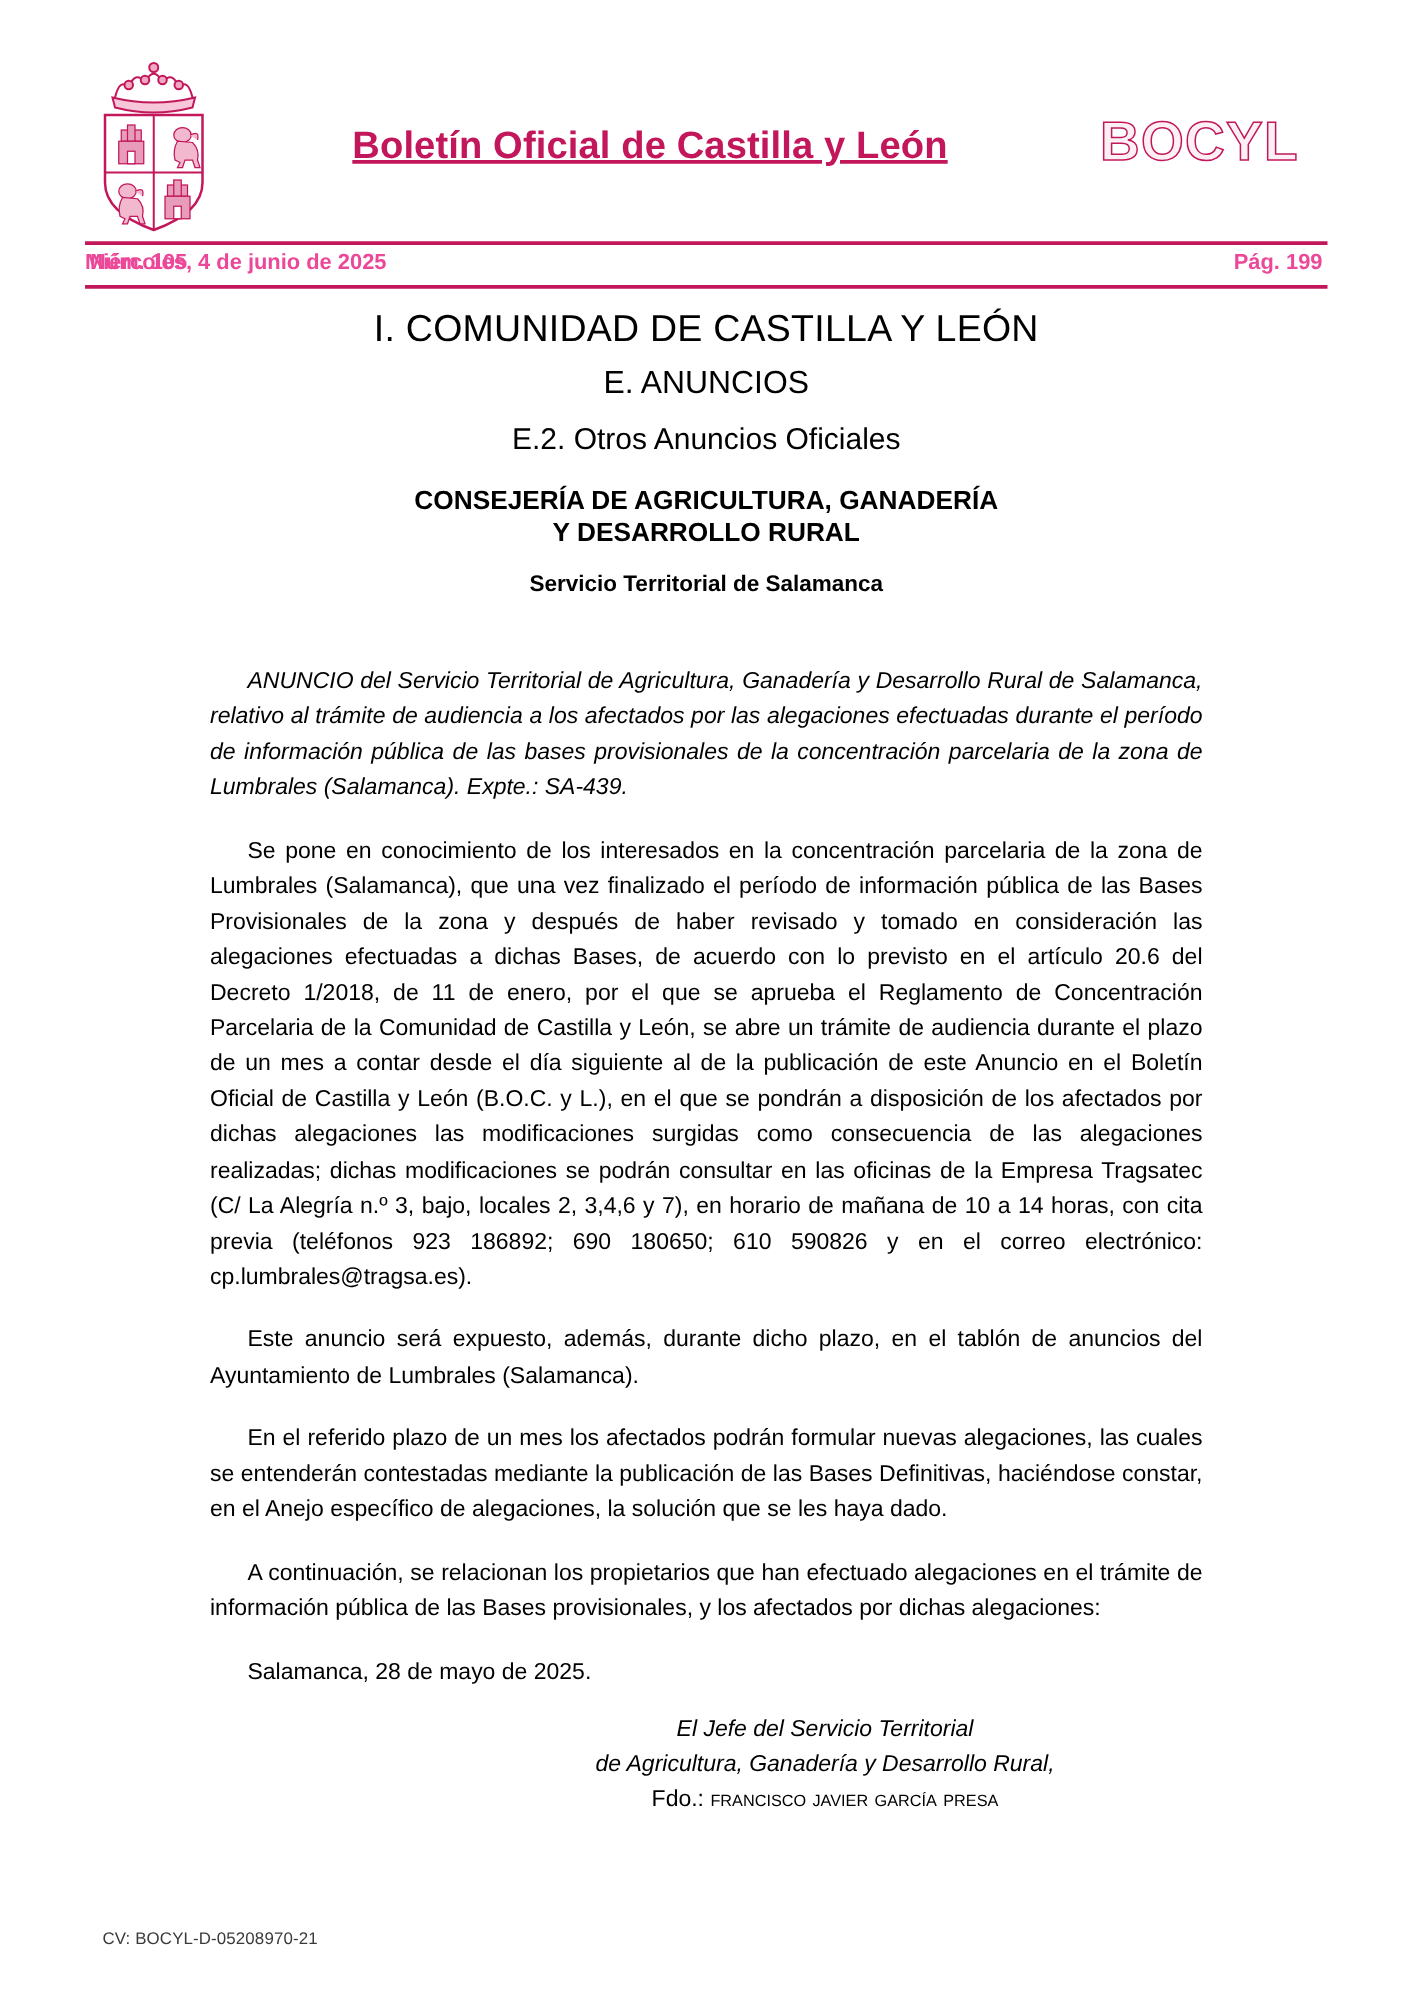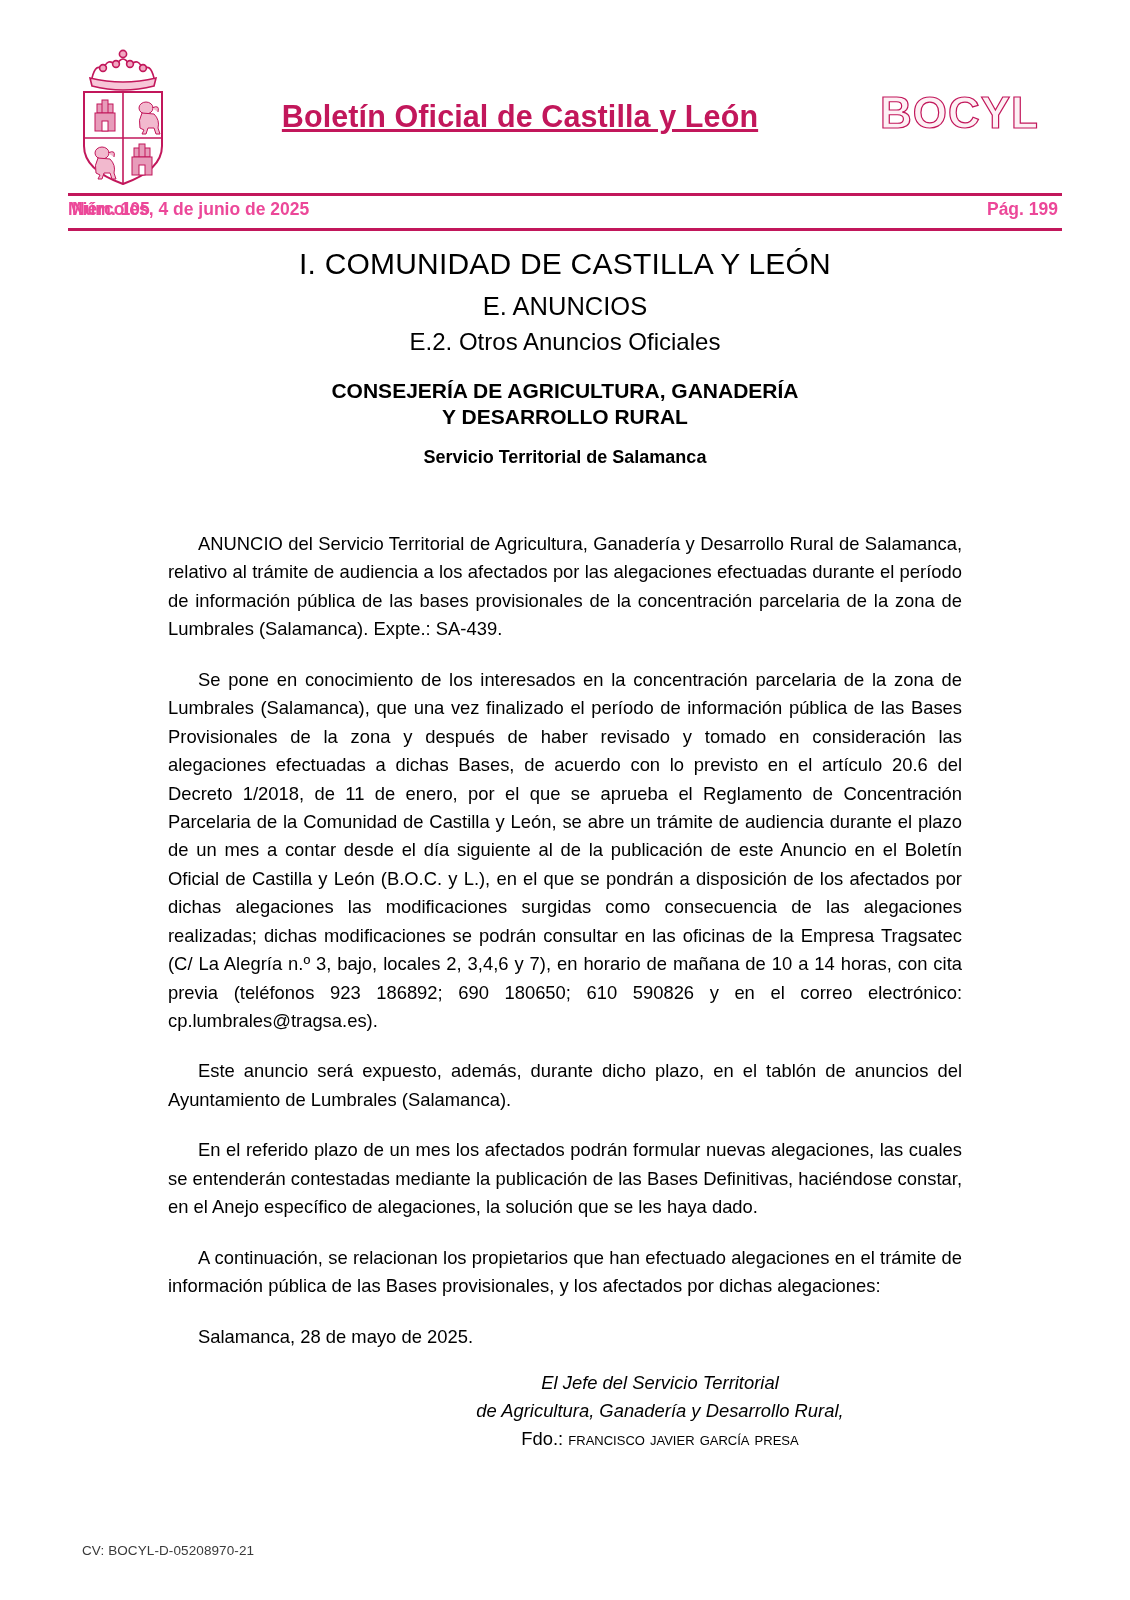--- a/index.html
+++ b/index.html
@@ -112,21 +112,21 @@
   }
   .t-level2 {
     font-size: 25.5px;
     font-weight: normal;
     margin-top: 13px;
     line-height: 1.08;
   }
   .t-level3 {
     font-size: 24px;
     font-weight: normal;
-    margin-top: 8px;
+    margin-top: 18px;
     line-height: 1.08;
   }
   .t-org {
     font-size: 21px;
     font-weight: bold;
     margin-top: 23px;
     line-height: 1.25;
   }
   .t-service {
     font-size: 18px;
@@ -144,20 +144,21 @@
   }
   p.doc {
     margin: 0 0 22px 0;
     font-size: 18.4px;
     line-height: 1.545;
     text-align: justify;
     text-indent: 30px;
     hyphens: none;
   }
   p.doc.italic {
+    font-style: italic;
   }
   p.doc.place {
     text-indent: 30px;
     margin-bottom: 18px;
   }
 
   
   .signature {
     margin-top: 8px;
     width: 794px;

